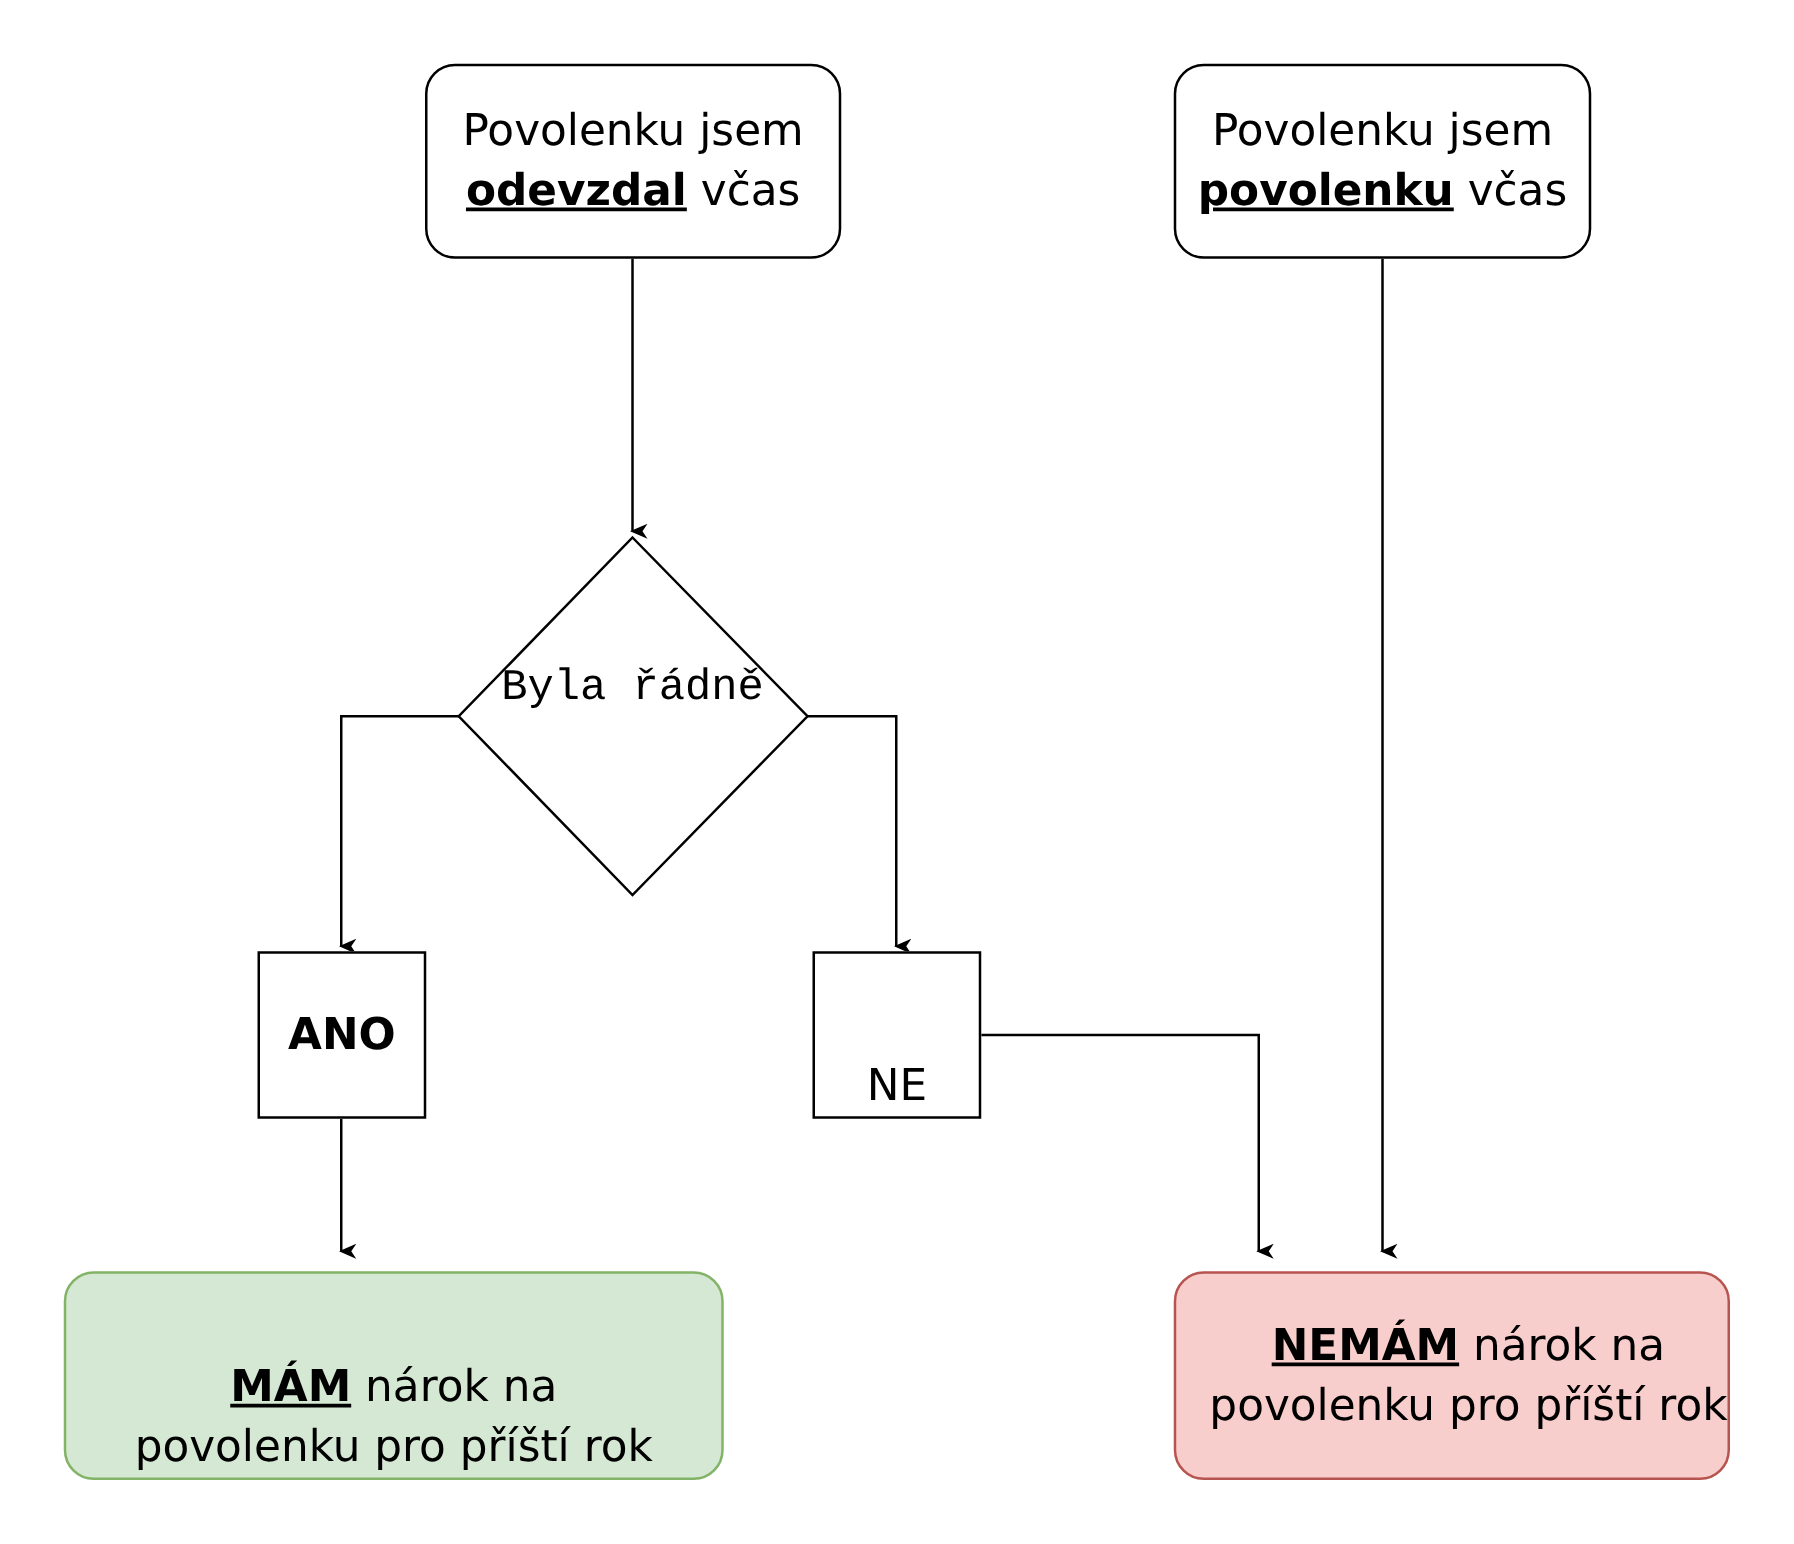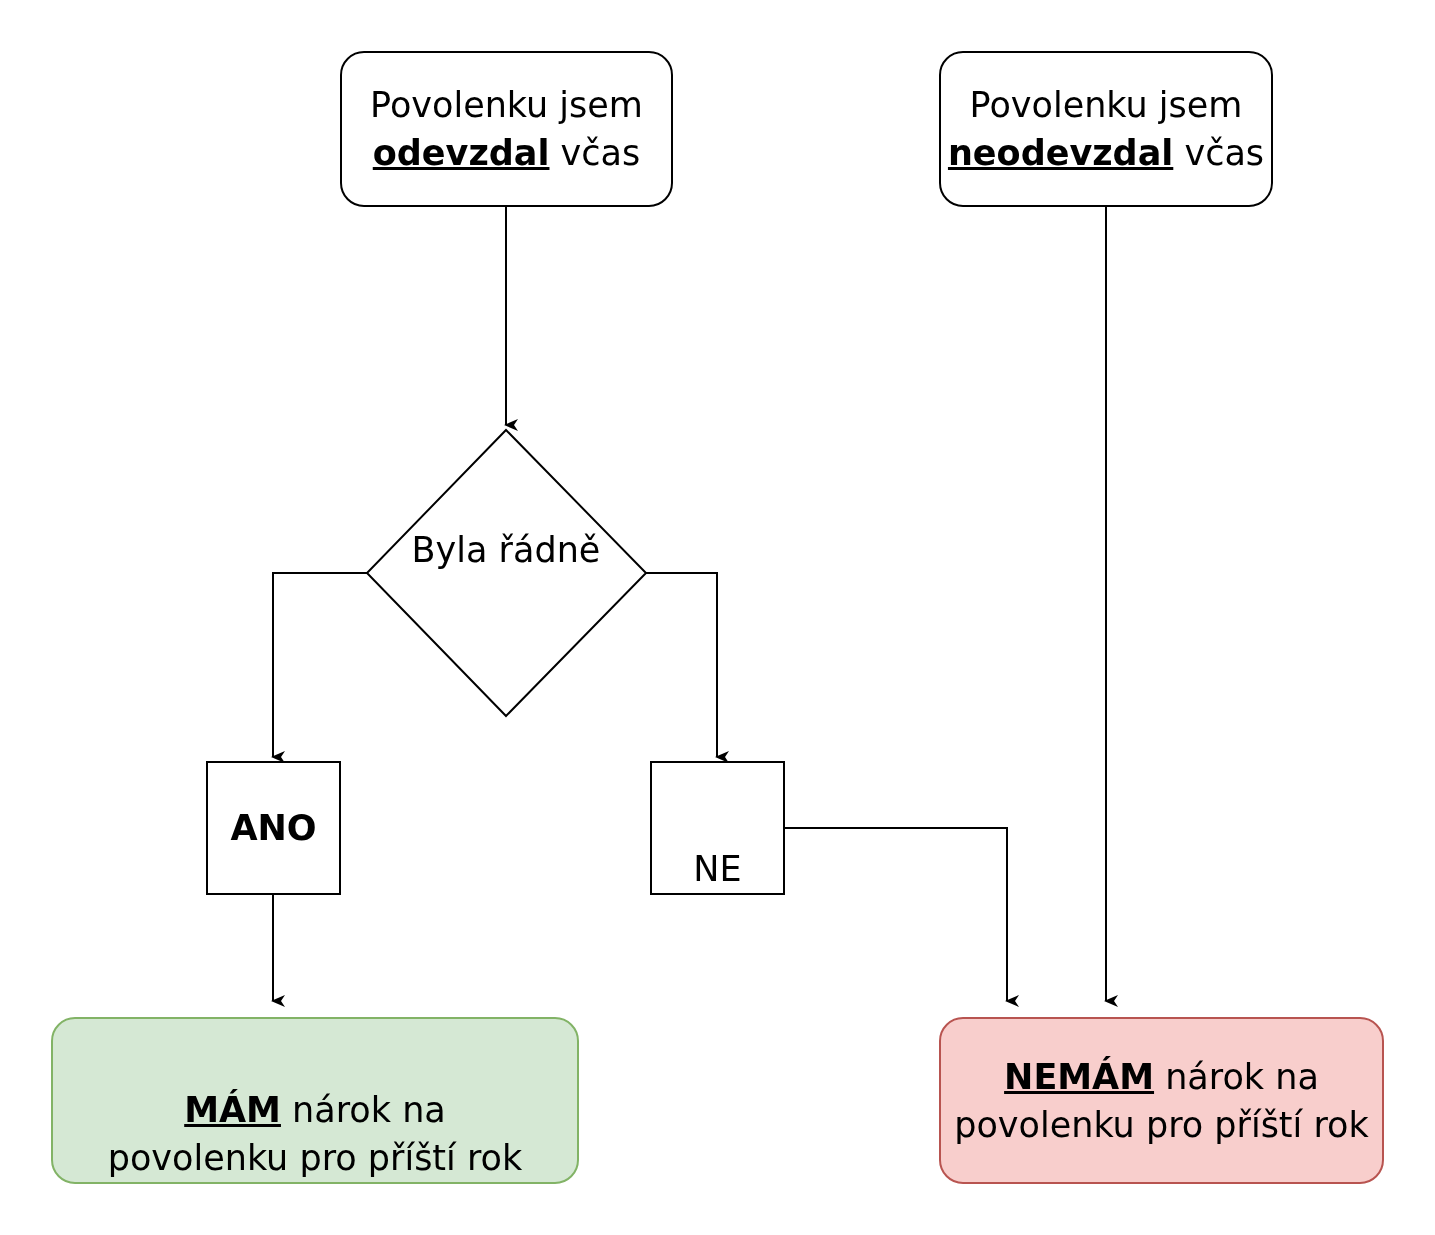--- a/index.html
+++ b/index.html
@@ -6,21 +6,21 @@
     body { width: 1435px; height: 1235px; position: relative; overflow: hidden;
            font-family: "DejaVu Sans", sans-serif; color: #000; }
     #wires { position: absolute; left: 0; top: 0; }
     .node { position: absolute; box-sizing: border-box; display: flex; align-items: center;
             justify-content: center; text-align: center; font-size: 35px; line-height: 48px; }
     .rounded { border: 2px solid #000; border-radius: 24px; background: #fff; }
     .rect { border: 2px solid #000; background: #fff; }
     .good { background: #d5e8d4; border: 2px solid #82b366; border-radius: 24px; }
     .bad { background: #f8cecc; border: 2px solid #b85450; border-radius: 24px; }
     .node b { font-weight: bold; text-decoration: underline; }
-    .diamond-text { position: absolute; text-align: center; font-size: 35px; line-height: 48px; }
+    .diamond-text { position: absolute; text-align: center; font-size: 35px; line-height: 48px; font-family: Liberation Mono, monospace; }
   </style>
 </head>
 <body>
 
 <svg id="wires" width="1435" height="1235">
   <defs>
     <marker id="arrow" markerWidth="12" markerHeight="14" refX="6" refY="12" orient="auto" markerUnits="userSpaceOnUse">
       <path d="M0,0 L6,4 L12,0 L6,14 Z" fill="#000"></path>
     </marker>
   </defs>
@@ -38,21 +38,21 @@
 <div class="node rounded" style="left:340px; top:51px; width:333px; height:156px;">
   <div>
     <span>Povolenku jsem</span><br>
     <b>odevzdal</b><span> včas</span>
   </div>
 </div>
 
 <div class="node rounded" style="left:939px; top:51px; width:334px; height:156px;">
   <div>
     <span>Povolenku jsem</span><br>
-    <b>neodevzdal</b><span> včas</span>
+    <b>povolenku</b><span> včas</span>
   </div>
 </div>
 
 <div class="diamond-text" style="left:386px; top:526px; width:240px;">
   <span>Byla řádně</span><br>
 </div>
 
 <div class="node rect" style="left:206px; top:761px; width:135px; height:134px;font-weight:bold;">
   <span>ANO</span>
 </div>
@@ -61,18 +61,18 @@
   <span>NE</span>
 </div>
 
 <div class="node good" style="left:51px; top:1017px; width:528px; height:167px;align-items:flex-end;">
   <div>
     <b>MÁM</b><span> nárok na</span><br>
     <span>povolenku pro příští rok</span>
   </div>
 </div>
 
-<div class="node bad" style="left:939px; top:1017px; width:445px; height:167px;">
+<div class="node bad" style="left:939px; top:1017px; width:445px; height:167px;justify-content:flex-end;">
   <div>
     <b>NEMÁM</b><span> nárok na</span><br>
     <span>povolenku pro příští rok</span>
   </div>
 </div>
 
 </body></html>

